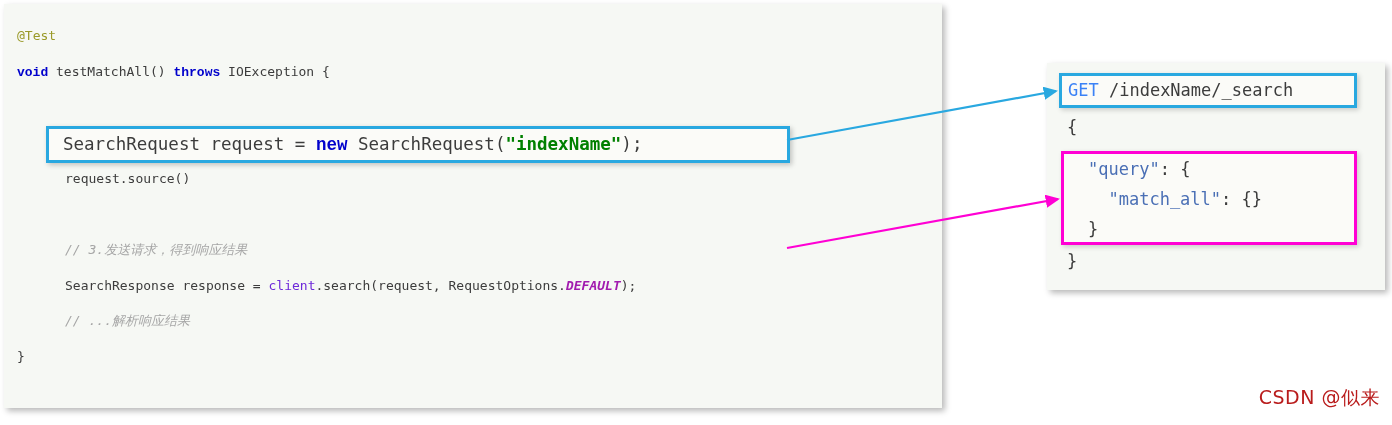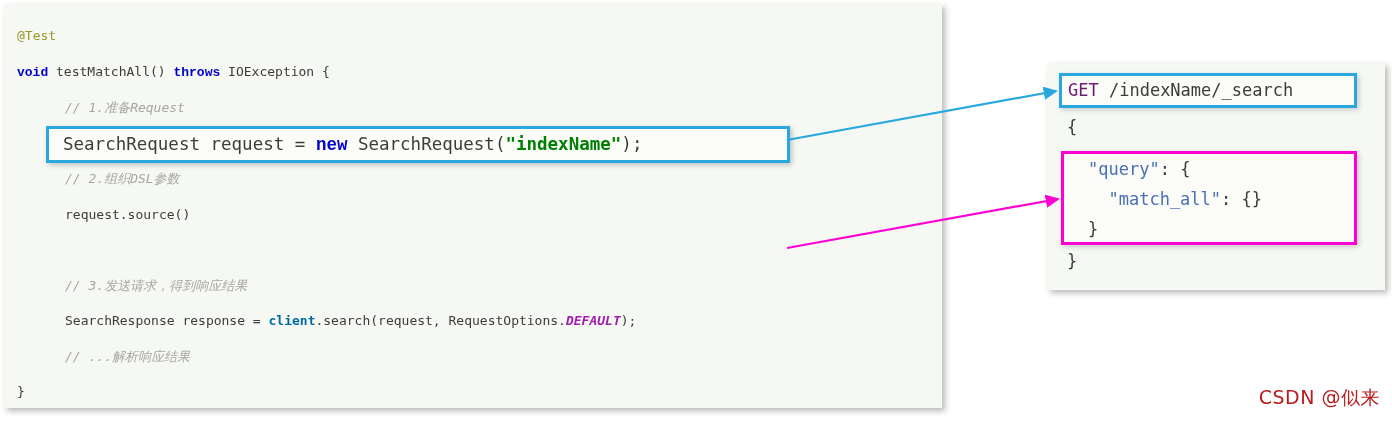--- a/index.html
+++ b/index.html
@@ -39,21 +39,21 @@
     font-size: 13px;
     line-height: 35.5px;
     white-space: pre;
     color: #3c3c3c;
     padding-left: 13px;
   }
   .kw      { color: #0000cc; font-weight: bold; font-family: Liberation Mono, monospace; }
   .anno    { color: #9a9a29; }
   .cmt     { color: #a6a6a6; font-style: italic; }
   .str     { color: #008000; font-weight: bold; }
-  .pur     { color: #0369a1; font-weight: bold; }
+  .pur     { color: #6d28d9; font-weight: normal; }
   .pur-i   { color: #a21caf; font-weight: bold; font-style: italic; }
   .ital    { font-style: italic; }
 
   
   .hl {
     position: absolute;
     box-sizing: border-box;
     background: #fbfbf8;
     box-shadow: 2px 2px 5px rgba(0,0,0,0.22);
   }
@@ -86,21 +86,21 @@
     box-sizing: border-box;
   }
   .dline {
     font-family: "DejaVu Sans Mono", "Liberation Mono", monospace;
     font-size: 17px;
     line-height: 33px;
     white-space: pre;
     color: #3c3c3c;
     padding-left: 20px;
   }
-  .verb { color: #701a75; }
+  .verb { color: #3b82f6; }
   .jkey { color: #4a6fb5; }
   .jbr  { color: #3c3c3c; }
 
   #dsl-get-box {
     position: absolute;
     left: 12px; top: 10px;
     width: 298px; height: 35px;
     border: 3px solid #29a8e0;
     background: #fbfbf8;
     box-sizing: border-box;
@@ -151,21 +151,20 @@
 
 <div id="stage">
 
   <div id="code-panel">
     <div class="code-lines">
 
       <div class="cline"><span class="anno">@Test</span></div>
 
       <div class="cline"><span class="kw">void</span><span> testMatchAll() </span><span class="kw">throws</span><span> IOException {</span></div>
 
-      <div class="cline"><span class="cmt" style="padding-left:48px">// 1.准备Request</span></div>
 
       <div class="cline"> </div>
 
       <div class="cline"><span class="cmt" style="padding-left:48px">// 2.组织DSL参数</span></div>
 
       <div class="cline"><span style="padding-left:48px">request.source()</span></div>
 
       <div class="cline"> </div>
 
       <div class="cline"><span class="cmt" style="padding-left:48px">// 3.发送请求，得到响应结果</span></div>

